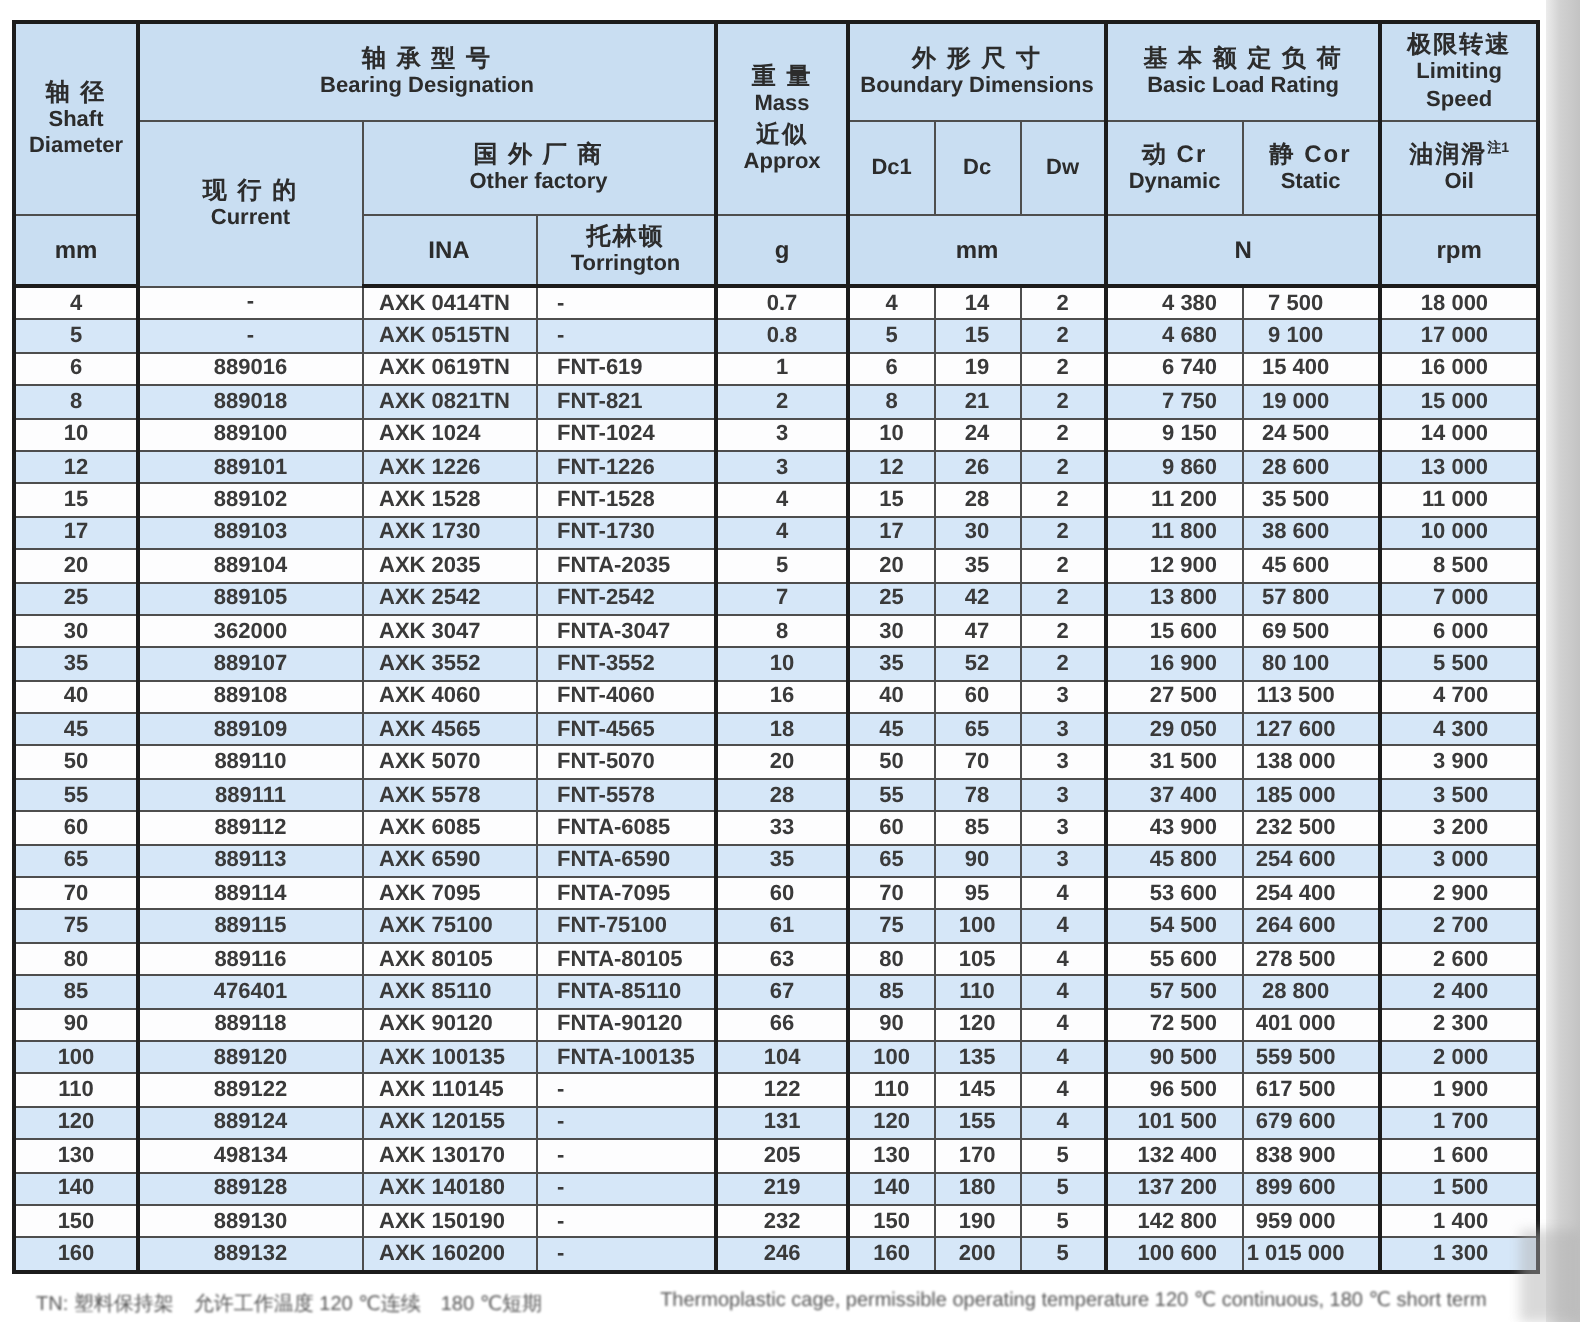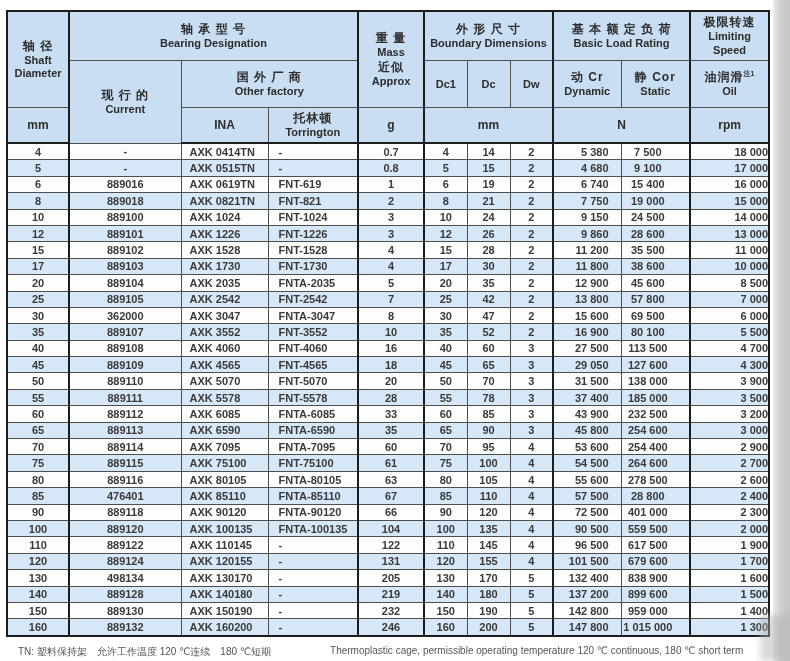--- a/index.html
+++ b/index.html
@@ -60,21 +60,21 @@
     color:#3a3a3a;
     background:var(--row_white,#fdfdfe);
     text-align:center;
     vertical-align:middle;
   }
   tbody tr:nth-child(even) td{background:var(--stripe_bg,#d6e7f8);}
   tbody td.al{text-align:left;padding-left:8px;margin-left:16px;}
   tbody td.al2{text-align:left;padding-left:10px;}
   tbody td.ar1{text-align:right;padding-right:12px;}
   tbody td.ar2{padding-right:15px;}
-  tbody td.ar3{text-align:right;margin-left:30px;}
+  tbody td.ar3{text-align:right;padding-right:24px;margin-left:30px;}
 
   .footnote{
     position:absolute;left:18px;top:645px;width:770px;
     font-size:10px;color:#555;
     filter:blur(0.4px);
     display:flex;gap:28px;
     white-space:nowrap;
   }
   .footnote .fr{margin-left:31px;}
 </style>
@@ -169,21 +169,21 @@
     <tbody id="tbody">
         <tr>
           <td>4</td>
           <td class="gsep">-</td>
           <td class="al">AXK 0414TN</td>
           <td class="al2">-</td>
           <td class="gsep">0.7</td>
           <td class="gsep">4</td>
           <td>14</td>
           <td>2</td>
-          <td class="ar1 gsep">5 380</td>
+          <td class="ar1 gsep">4 380</td>
           <td class="ar2">7 500</td>
           <td class="ar3 gsep">18 000</td>
         </tr>
         <tr>
           <td>5</td>
           <td class="gsep">-</td>
           <td class="al">AXK 0515TN</td>
           <td class="al2">-</td>
           <td class="gsep">0.8</td>
           <td class="gsep">5</td>
@@ -546,21 +546,21 @@
         </tr>
         <tr>
           <td>160</td>
           <td class="gsep">889132</td>
           <td class="al">AXK 160200</td>
           <td class="al2">-</td>
           <td class="gsep">246</td>
           <td class="gsep">160</td>
           <td>200</td>
           <td>5</td>
-          <td class="ar1 gsep">147 800</td>
+          <td class="ar1 gsep">100 600</td>
           <td class="ar2">1 015 000</td>
           <td class="ar3 gsep">1 300</td>
         </tr>
       </tbody>
   </table>
 
   <div class="footnote">
     <span class="fl">TN: 塑料保持架　允许工作温度 120 ℃连续　180 ℃短期</span>
     <span class="fr">Thermoplastic cage, permissible operating temperature 120 ℃ continuous, 180 ℃ short term</span>
   </div>

